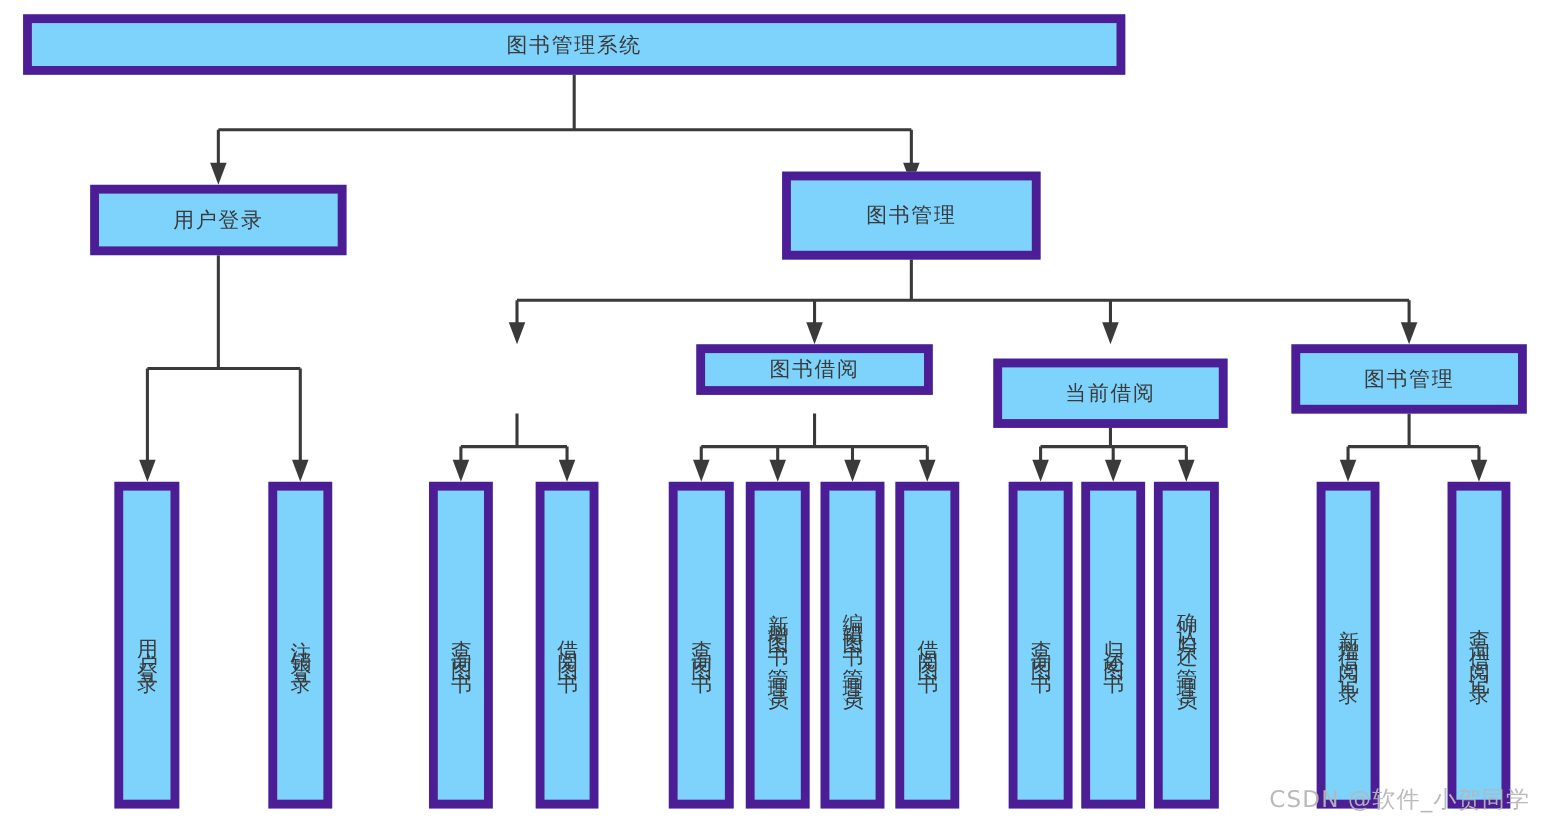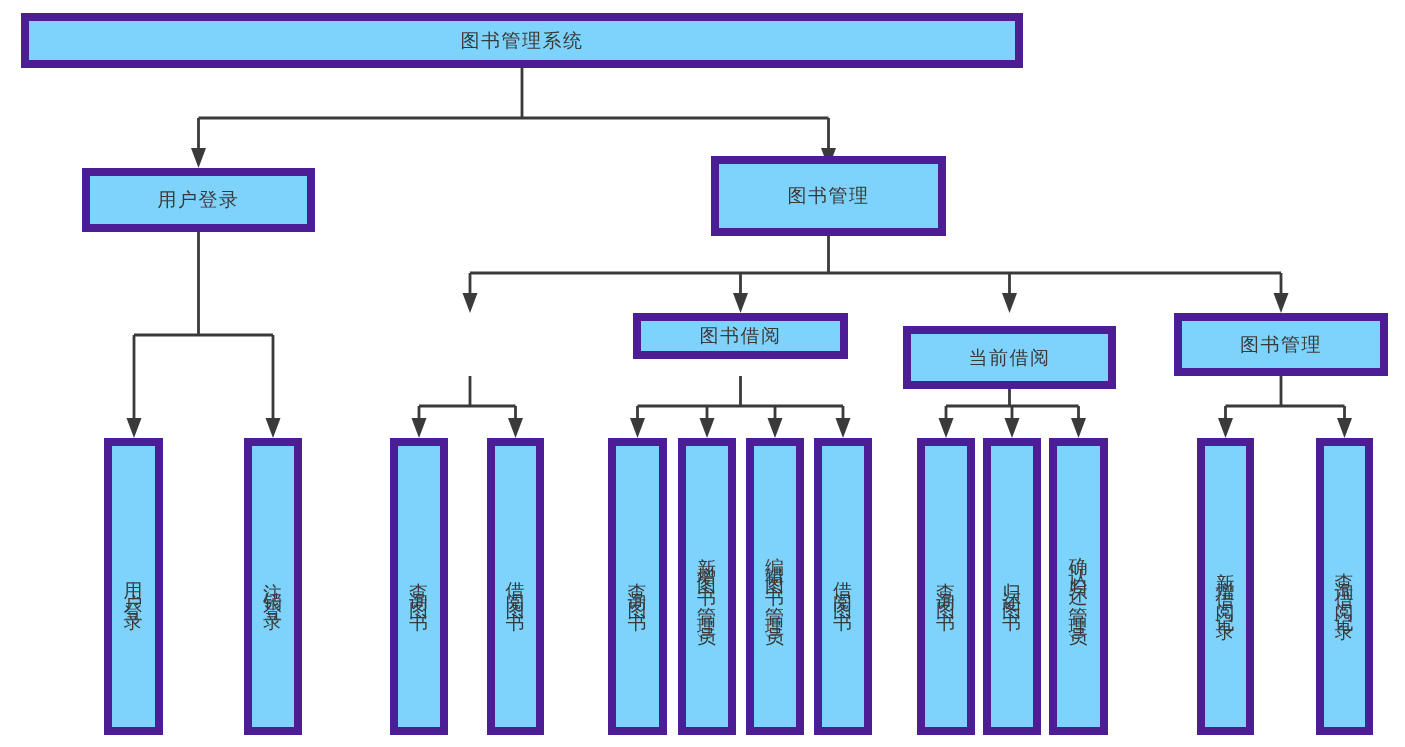--- a/index.html
+++ b/index.html
@@ -128,13 +128,14 @@
     <span class="vtext">确认归还（管理员）</span>
   </div>
 
   <div class="node leaf" style="left:1197px;top:438px;width:57px;height:297px;">
     <span class="vtext">新增借阅记录</span>
   </div>
   <div class="node leaf" style="left:1316px;top:438px;width:57px;height:297px;">
     <span class="vtext">查询借阅记录</span>
   </div>
 
+  <div class="watermark">CSDN @软件_小贺同学</div>
 </div>
 
 </body></html>

